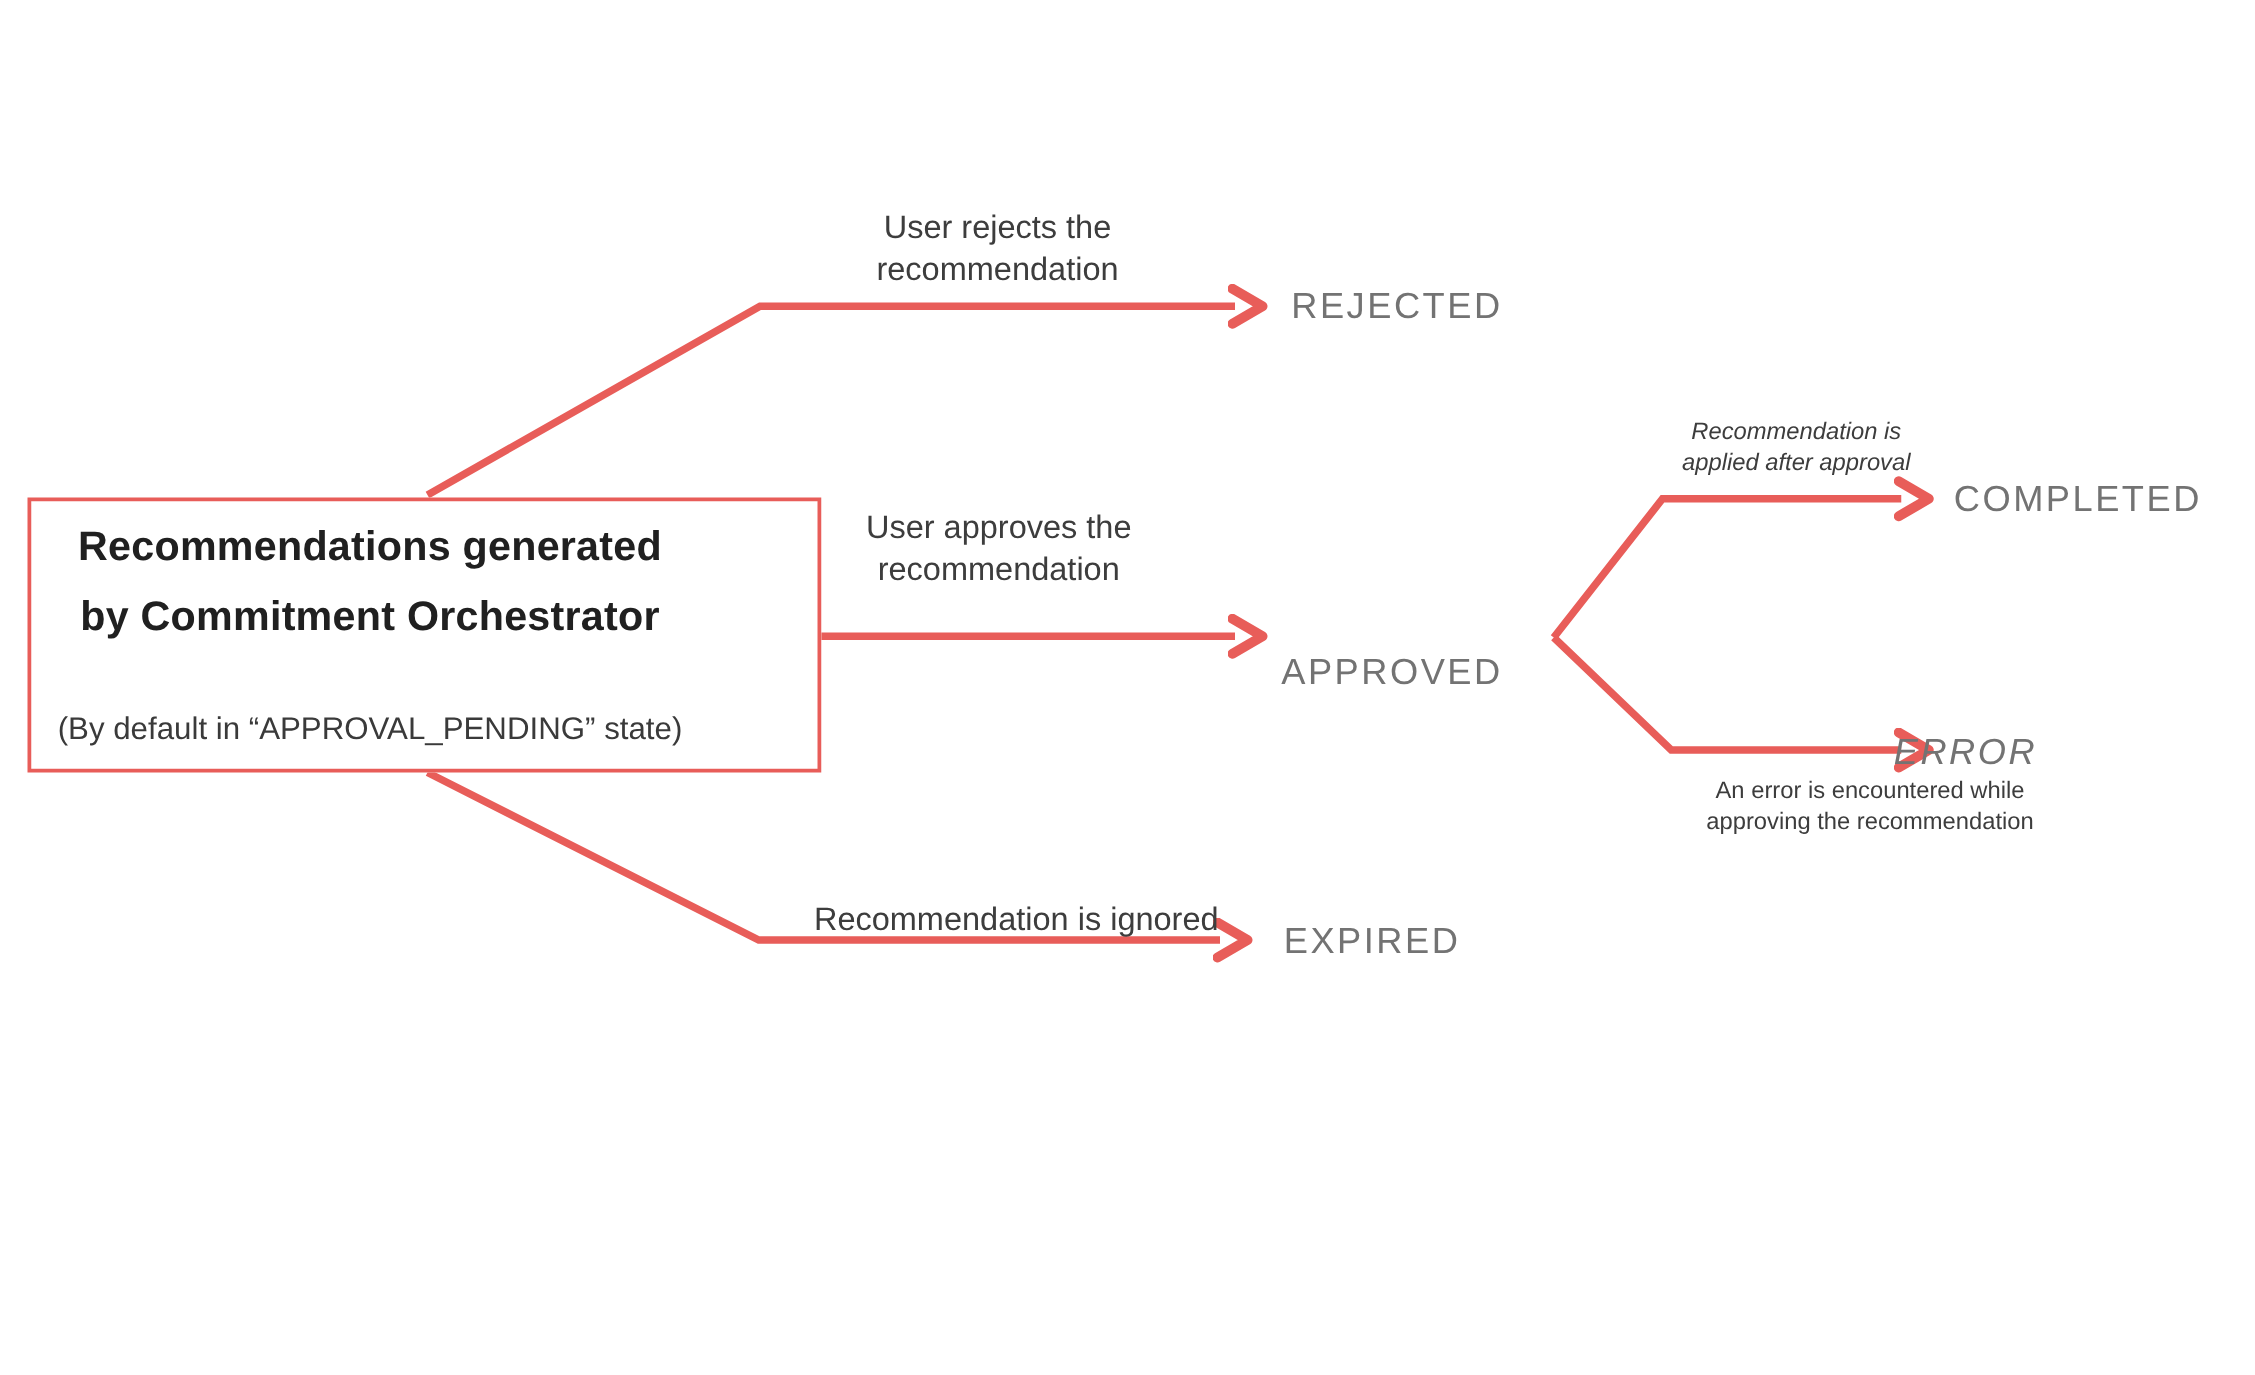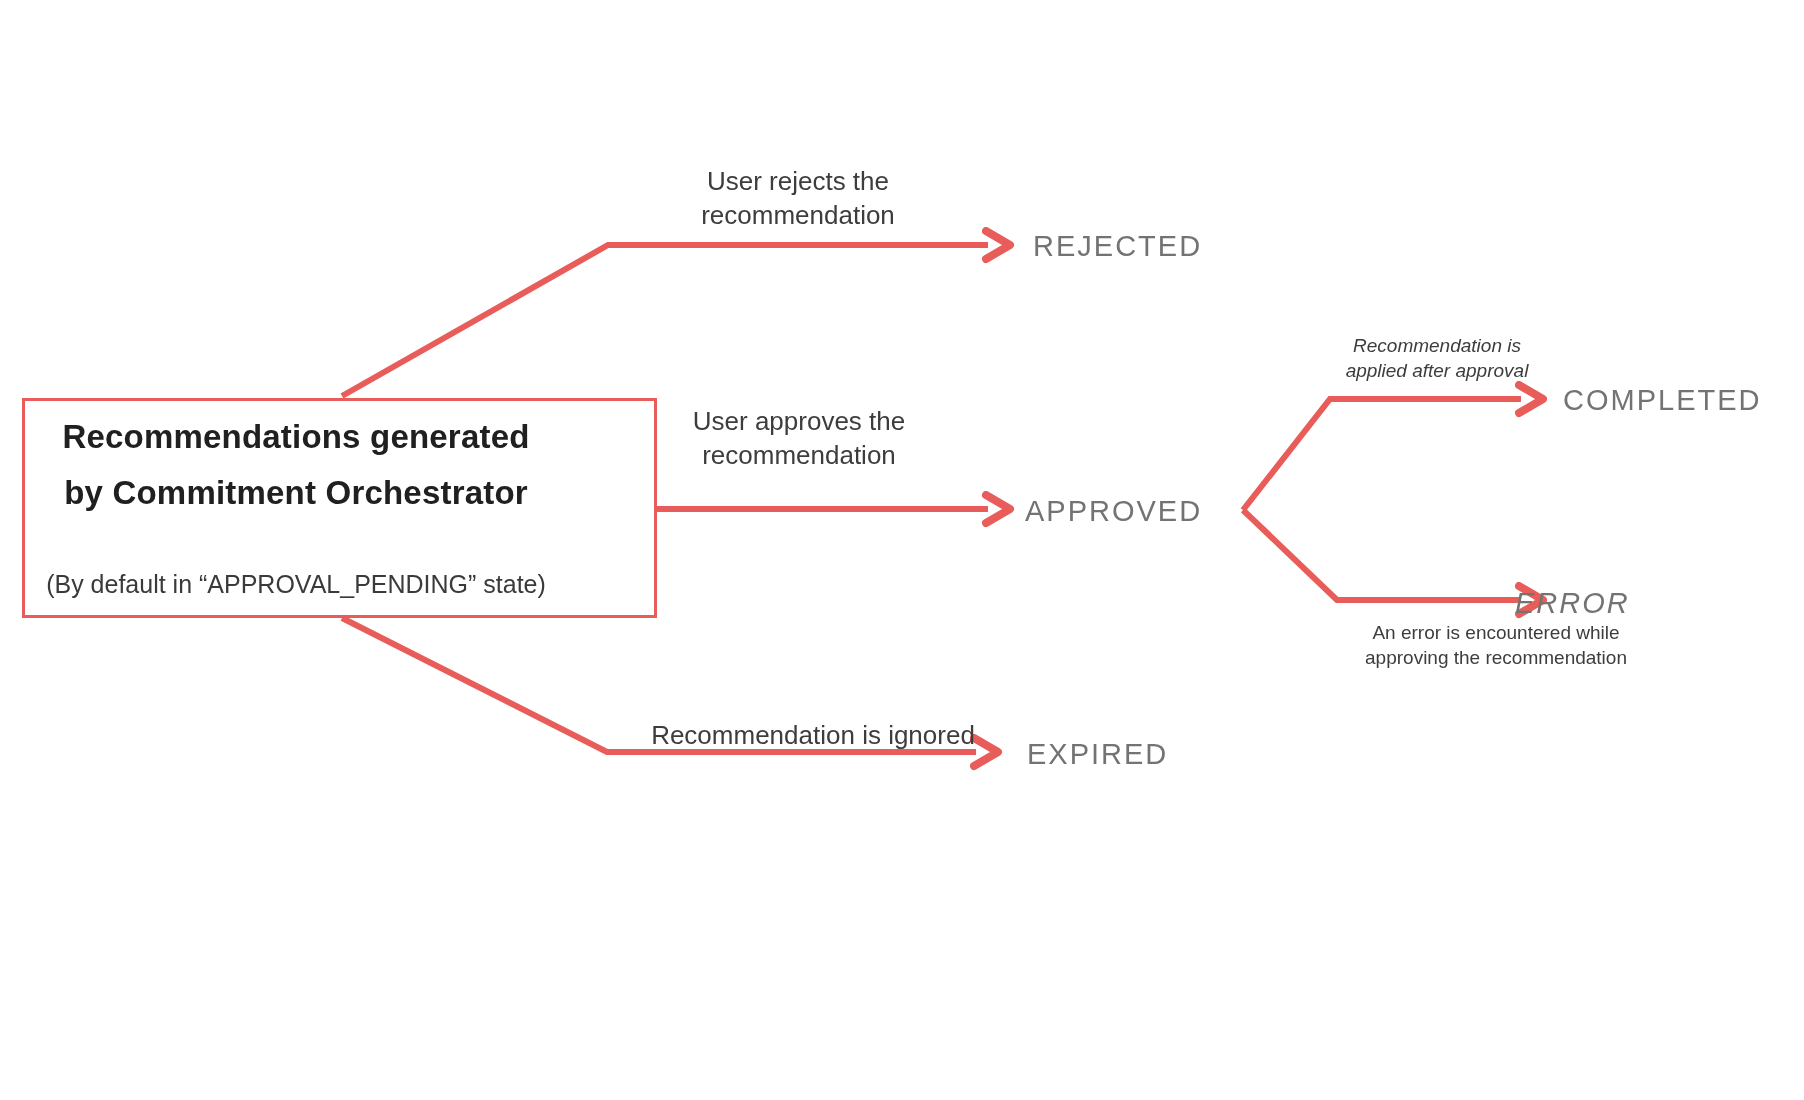--- a/index.html
+++ b/index.html
@@ -105,21 +105,21 @@
   <div class="edge-label" style="left:798px;top:198px;">
     <div>User rejects the</div>
     <div>recommendation</div>
   </div>
   <div class="state" style="left:1033px;top:246px;">REJECTED</div>
 
   <div class="edge-label" style="left:799px;top:438px;">
     <div>User approves the</div>
     <div>recommendation</div>
   </div>
-  <div class="state" style="left:1025px;top:511px;">APPROVED</div>
+  <div class="state" style="left:1025px;top:539px;">APPROVED</div>
 
   <div class="edge-label" style="left:813px;top:719px;margin-top:16px;">Recommendation is ignored</div>
   <div class="state" style="left:1027px;top:754px;">EXPIRED</div>
 
   <div class="edge-label small" style="left:1437px;top:358px;font-style:italic;">
     <div>Recommendation is</div>
     <div>applied after approval</div>
   </div>
   <div class="state" style="left:1563px;top:400px;text-align:right;">COMPLETED</div>
 

